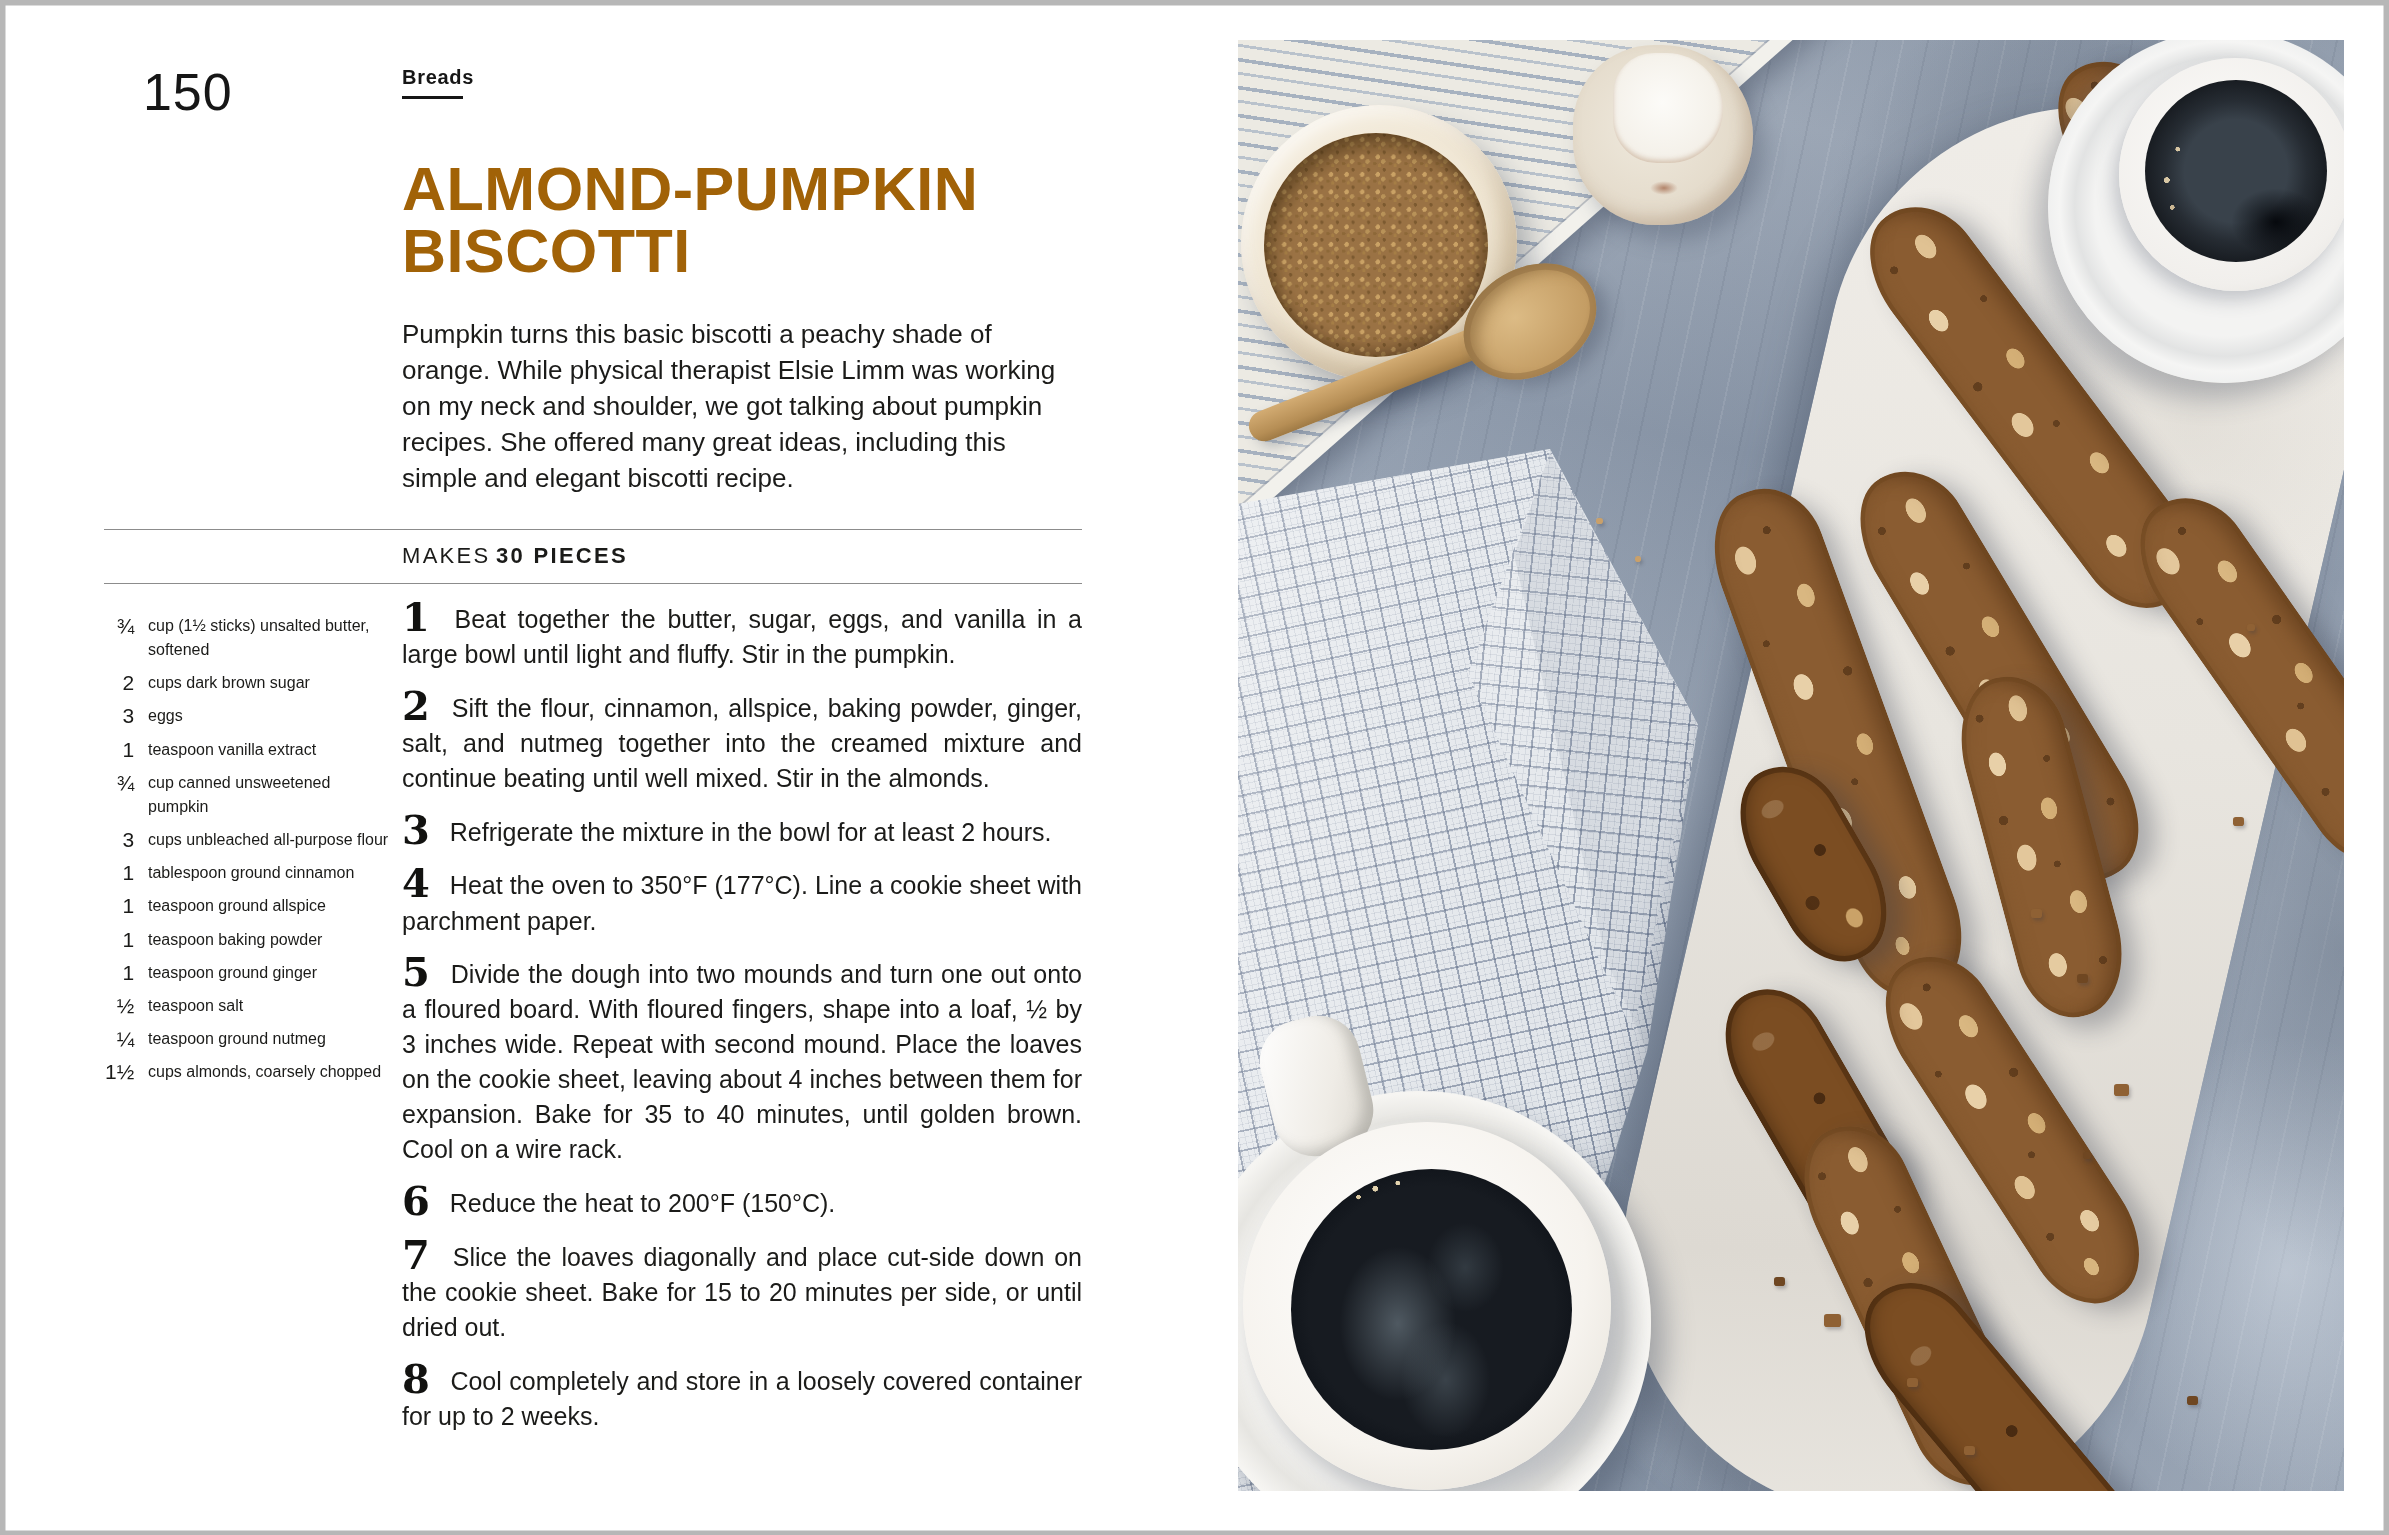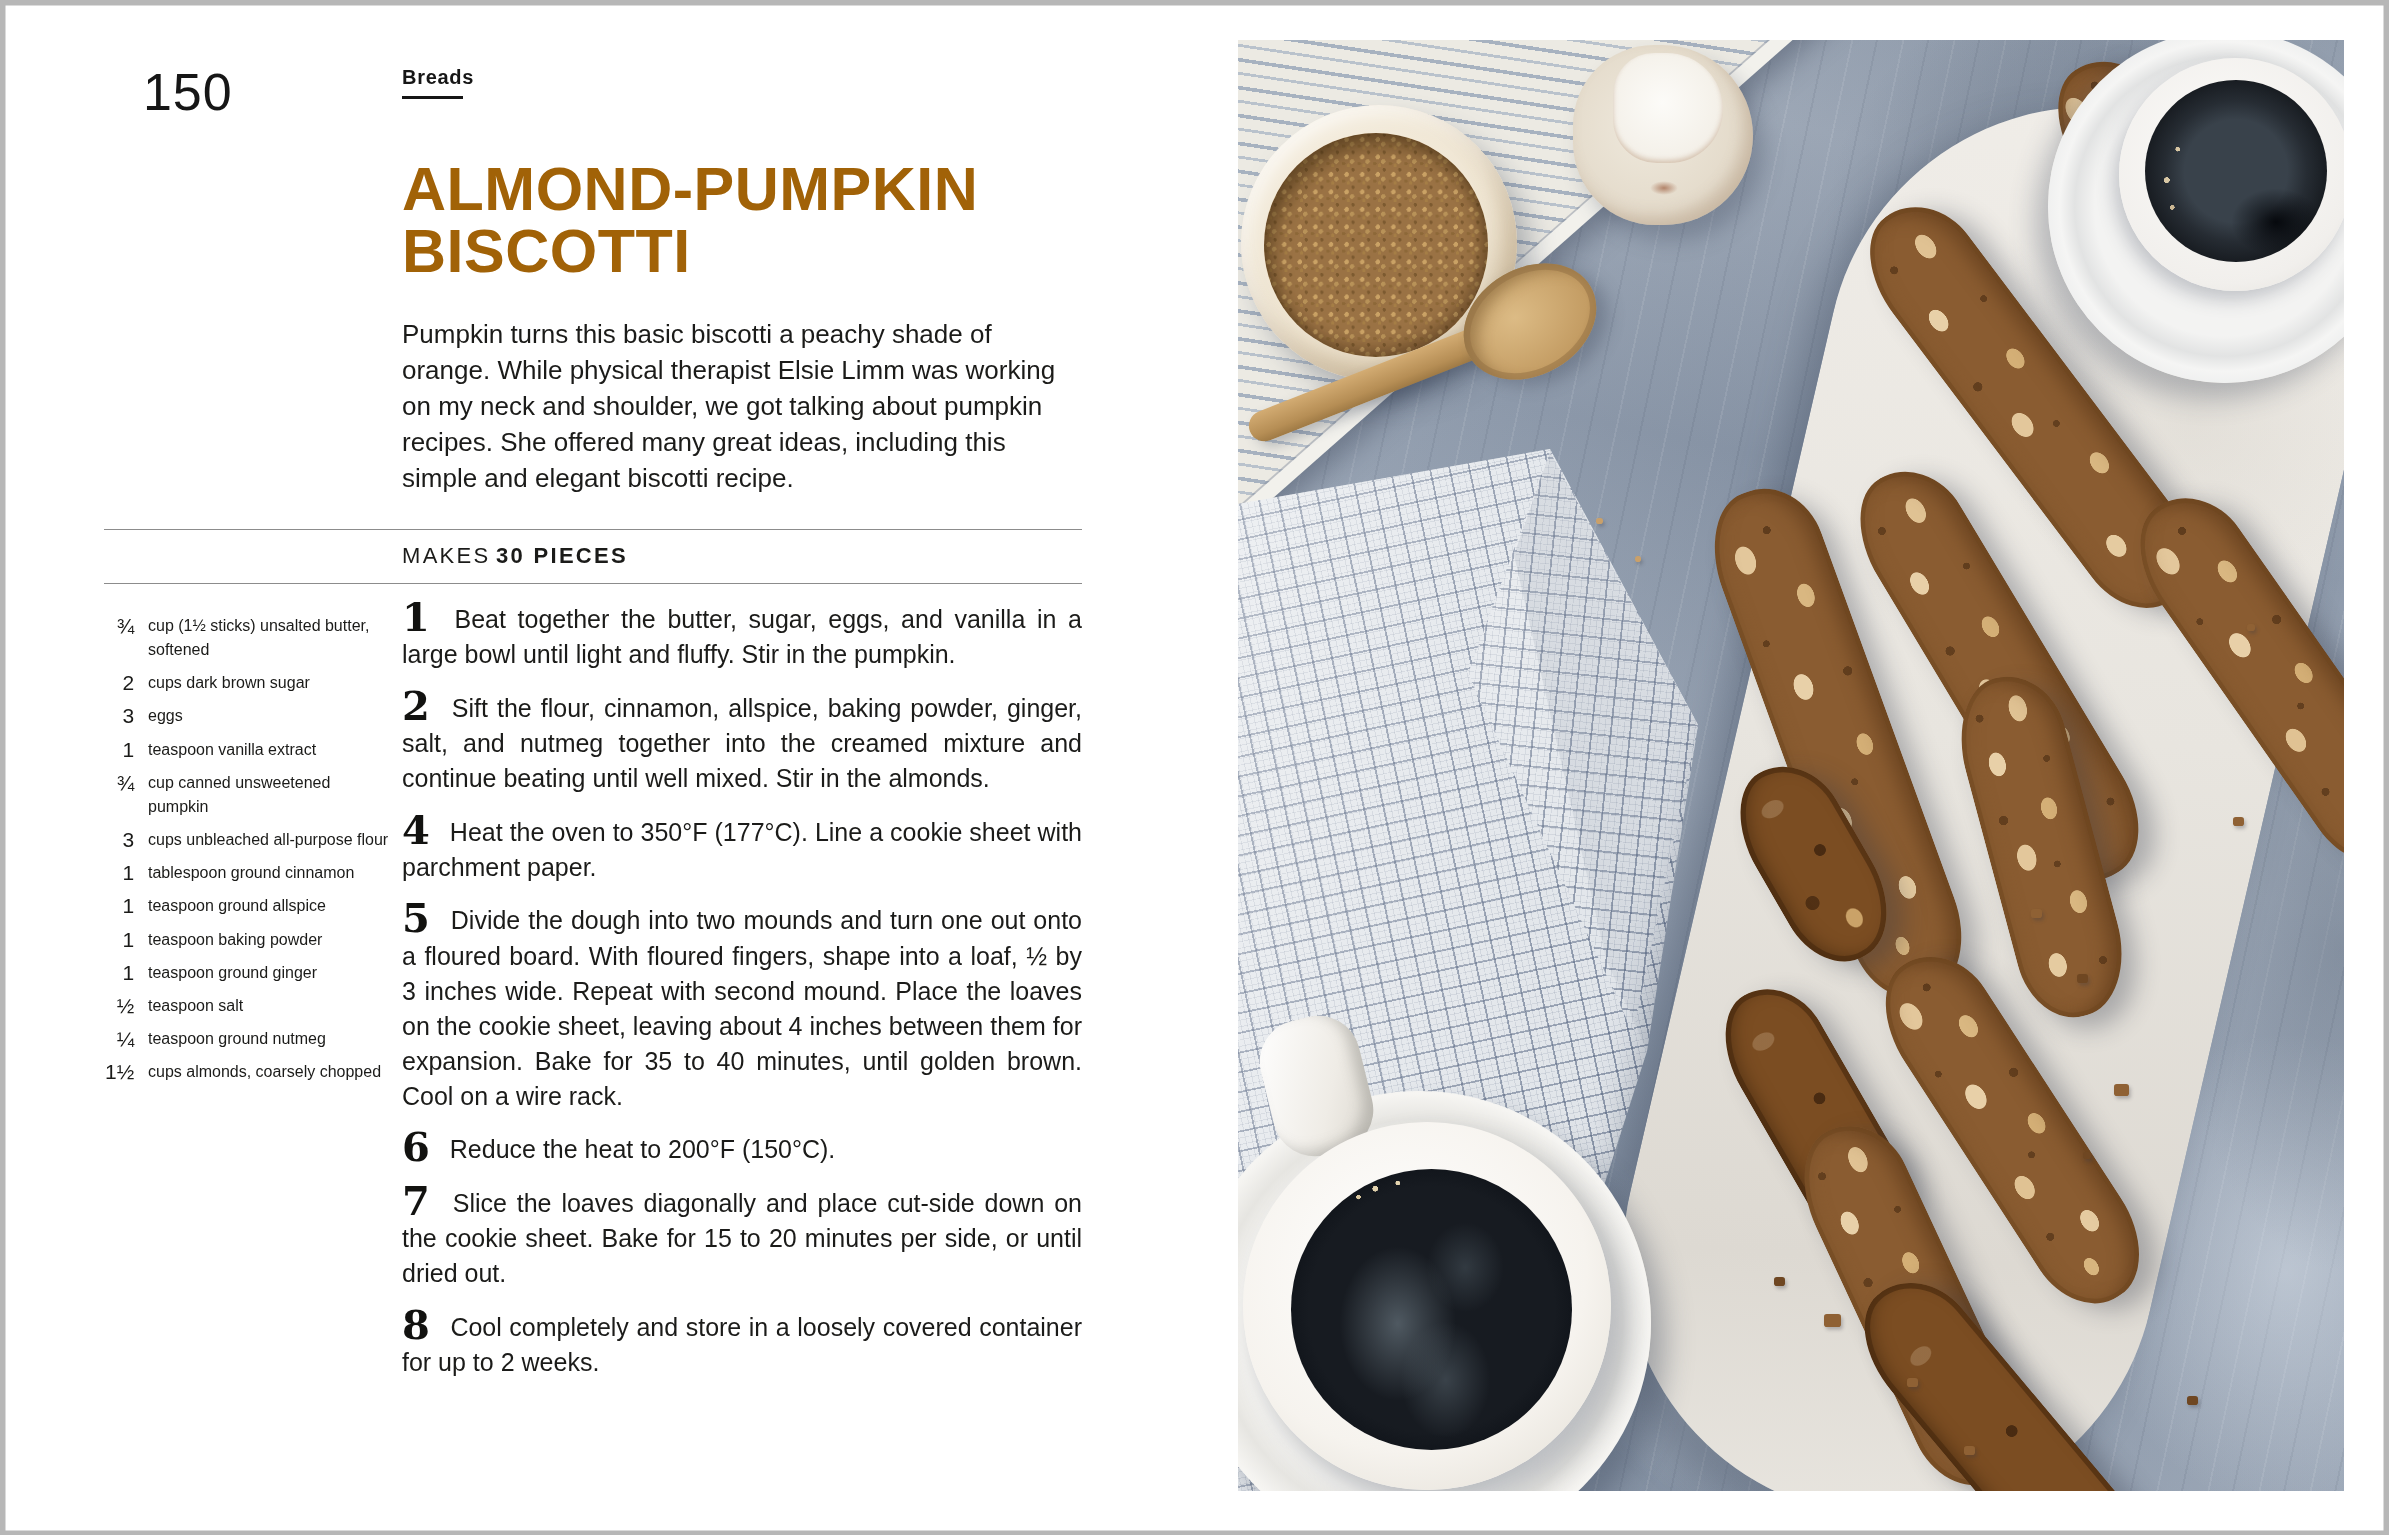--- a/index.html
+++ b/index.html
@@ -258,20 +258,21 @@
     <span class="qty">1½</span>
     <span class="iname">cups almonds, coarsely chopped</span>
   </div>
 </div>
 
   <div class="steps" id="steps">
   <p class="step"><span class="n">1</span><span class="t"> Beat together the butter, sugar, eggs, and vanilla in a large bowl until light and fluffy. Stir in the pumpkin.</span></p>
 
   <p class="step"><span class="n">2</span><span class="t"> Sift the flour, cinnamon, allspice, baking powder, ginger, salt, and nutmeg together into the creamed mixture and continue beating until well mixed. Stir in the almonds.</span></p>
 
+  <p class="step"><span class="n">3</span><span class="t"> Refrigerate the mixture in the bowl for at least 2 hours.</span></p>
 
   <p class="step"><span class="n">4</span><span class="t"> Heat the oven to 350°F (177°C). Line a cookie sheet with parchment paper.</span></p>
 
   <p class="step"><span class="n">5</span><span class="t"> Divide the dough into two mounds and turn one out onto a floured board. With floured fingers, shape into a loaf, ½ by 3 inches wide. Repeat with second mound. Place the loaves on the cookie sheet, leaving about 4 inches between them for expansion. Bake for 35 to 40 minutes, until golden brown. Cool on a wire rack.</span></p>
 
   <p class="step"><span class="n">6</span><span class="t"> Reduce the heat to 200°F (150°C).</span></p>
 
   <p class="step"><span class="n">7</span><span class="t"> Slice the loaves diagonally and place cut-side down on the cookie sheet. Bake for 15 to 20 minutes per side, or until dried out.</span></p>
 
   <p class="step"><span class="n">8</span><span class="t"> Cool completely and store in a loosely covered container for up to 2 weeks.</span></p>

